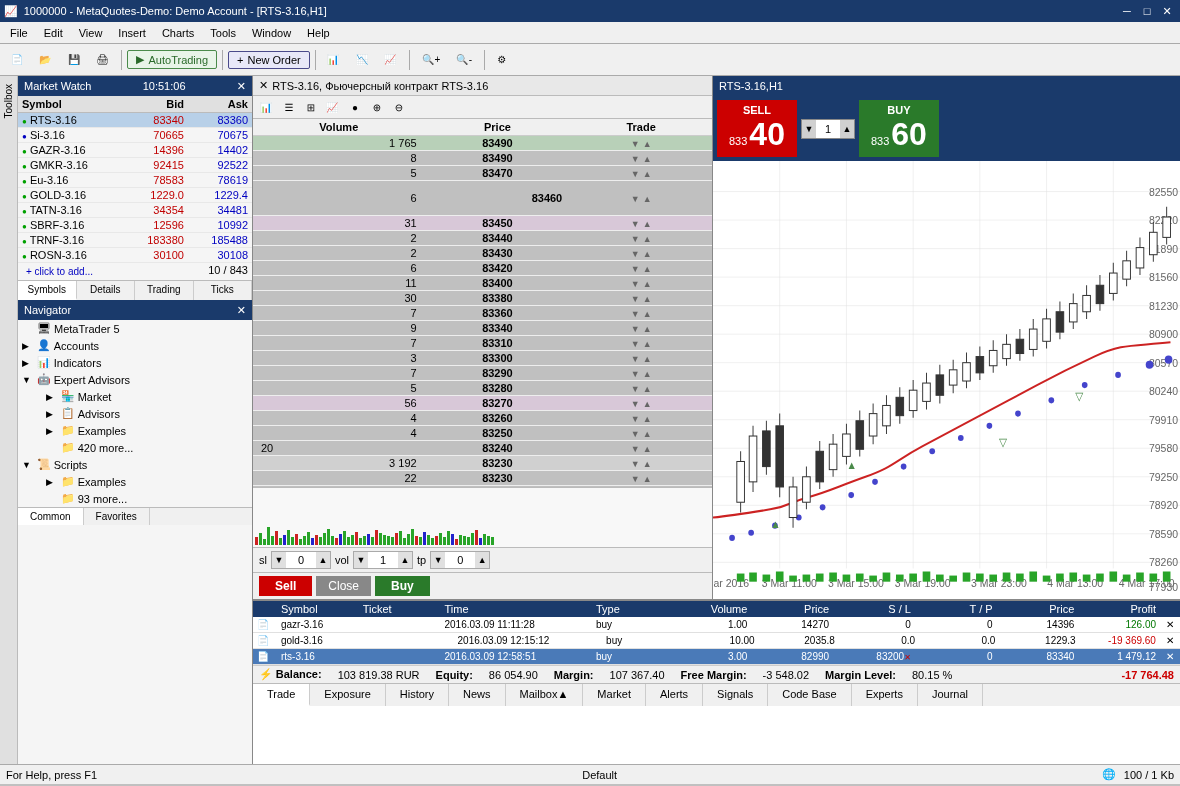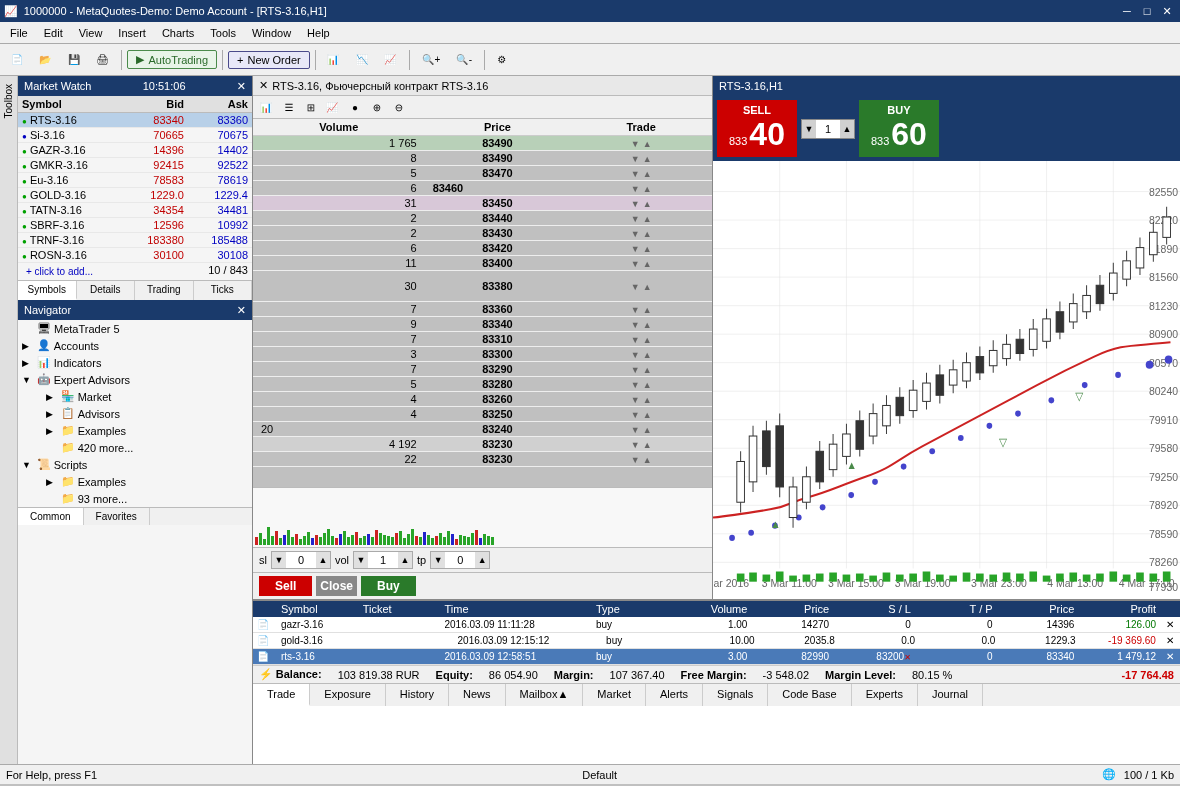--- a/index.html
+++ b/index.html
@@ -62,21 +62,21 @@
     .dom-table-container { flex: 1; overflow: hidden; }
     .dom-table { width: 100%; border-collapse: collapse; }
     .dom-table th { background: #f0f0f0; padding: 2px 8px; text-align: center; border-bottom: 1px solid #ccc; font-weight: bold; }
     .dom-table td { padding: 1px 8px; text-align: center; border-bottom: 1px solid #eee; }
     .dom-table td:last-child { text-align: center; }
     .dom-controls { display: flex; align-items: center; gap: 4px; padding: 3px 6px; background: #f0f0f0; border-top: 1px solid #bbb; }
     .dom-spin { display: flex; align-items: center; border: 1px solid #aaa; background: white; }
     .dom-spin input { width: 30px; border: none; text-align: center; padding: 1px; }
     .dom-spin-btn { width: 14px; height: 16px; background: #e0e0e0; border: none; cursor: pointer; font-size: 9px; display: flex; align-items: center; justify-content: center; }
     .dom-sell-btn { background: #cc0000; color: white; border: none; padding: 3px 16px; cursor: pointer; font-weight: bold; font-size: 12px; }
-    .dom-close-btn { background: #888888; color: white; border: none; padding: 3px 4px; cursor: pointer; font-weight: bold; font-size: 12px; }
+    .dom-close-btn { background: #888888; color: white; border: none; padding: 3px 12px; cursor: pointer; font-weight: normal; font-size: 12px; }
     .dom-buy-btn { background: #2a7a2a; color: white; border: none; padding: 3px 16px; cursor: pointer; font-weight: bold; font-size: 12px; }
     .dom-mini-chart { height: 60px; background: #f8f8f8; border-top: 1px solid #bbb; display: flex; align-items: flex-end; padding: 2px; gap: 1px; overflow: hidden; }
 
     
     .right-chart { flex: 1; display: flex; flex-direction: column; min-width: 0; background: #f8f8f8; }
     .right-chart-header { background: #1a3a6b; color: white; padding: 2px 6px; height: 20px; display: flex; align-items: center; justify-content: space-between; }
     .trade-box { display: flex; gap: 4px; padding: 4px; background: #1a3a6b; align-items: center; }
     .sell-box { background: #cc0000; color: white; padding: 4px 12px; text-align: center; cursor: pointer; }
     .buy-box { background: #2a7a2a; color: white; padding: 4px 12px; text-align: center; cursor: pointer; }
     .qty-control { display: flex; align-items: center; border: 1px solid #888; background: white; }
@@ -359,21 +359,21 @@
                 <tr style="">
     <td style="text-align:right;padding:1px 8px;">5</td>
     <td style="text-align:center;padding:1px 8px;font-weight:bold;">83470</td>
     <td style="text-align:center;padding:1px 4px;">
       <span style="color:#666;font-size:9px;">▼</span>
       <span style="color:#666;font-size:9px;">▲</span>
     </td>
   </tr>
                 <tr style="">
     <td style="text-align:right;padding:1px 8px;">6</td>
-    <td style="text-align:left;padding:1px 8px;font-weight:bold;">83460</td>
+    <td style="text-align:right;padding:11px 8px;font-weight:bold;">83460</td>
     <td style="text-align:center;padding:1px 4px;">
       <span style="color:#666;font-size:9px;">▼</span>
       <span style="color:#666;font-size:9px;">▲</span>
     </td>
   </tr>
                 <tr style="background: rgb(216, 200, 216);">
     <td style="text-align:right;padding:1px 8px;">31</td>
     <td style="text-align:center;padding:1px 8px;font-weight:bold;">83450</td>
     <td style="text-align:center;padding:1px 4px;">
       <span style="color:#666;font-size:9px;">▼</span>
@@ -406,21 +406,21 @@
   </tr>
                 <tr style="">
     <td style="text-align:right;padding:1px 8px;">11</td>
     <td style="text-align:center;padding:1px 8px;font-weight:bold;">83400</td>
     <td style="text-align:center;padding:1px 4px;">
       <span style="color:#666;font-size:9px;">▼</span>
       <span style="color:#666;font-size:9px;">▲</span>
     </td>
   </tr>
                 <tr style="">
-    <td style="text-align:right;padding:9px 8px;margin-top:48px;">30</td>
+    <td style="text-align:right;padding:1px 8px;margin-top:48px;">30</td>
     <td style="text-align:center;padding:1px 8px;font-weight:bold;">83380</td>
     <td style="text-align:center;padding:1px 4px;">
       <span style="color:#666;font-size:9px;">▼</span>
       <span style="color:#666;font-size:9px;">▲</span>
     </td>
   </tr>
                 <tr style="">
     <td style="text-align:right;padding:1px 8px;">7</td>
     <td style="text-align:center;padding:1px 8px;font-weight:bold;">83360</td>
     <td style="text-align:center;padding:1px 4px;">
@@ -461,20 +461,28 @@
     </td>
   </tr>
                 <tr style="">
     <td style="text-align:right;padding:1px 8px;">5</td>
     <td style="text-align:center;padding:1px 8px;font-weight:bold;">83280</td>
     <td style="text-align:center;padding:1px 4px;">
       <span style="color:#666;font-size:9px;">▼</span>
       <span style="color:#666;font-size:9px;">▲</span>
     </td>
   </tr>
+                <tr style="background: rgb(216, 200, 216);">
+    <td style="text-align:right;padding:1px 8px;">56</td>
+    <td style="text-align:center;padding:1px 8px;font-weight:bold;">83270</td>
+    <td style="text-align:center;padding:1px 4px;">
+      <span style="color:#666;font-size:9px;">▼</span>
+      <span style="color:#666;font-size:9px;">▲</span>
+    </td>
+  </tr>
                 <tr style="">
     <td style="text-align:right;padding:1px 8px;">4</td>
     <td style="text-align:center;padding:1px 8px;font-weight:bold;">83260</td>
     <td style="text-align:center;padding:1px 4px;">
       <span style="color:#666;font-size:9px;">▼</span>
       <span style="color:#666;font-size:9px;">▲</span>
     </td>
   </tr>
                 <tr style="">
     <td style="text-align:right;padding:1px 8px;">4</td>
@@ -486,21 +494,21 @@
   </tr>
                 <tr style="">
     <td style="text-align:left;padding:1px 8px;">20</td>
     <td style="text-align:center;padding:1px 8px;font-weight:bold;">83240</td>
     <td style="text-align:center;padding:1px 4px;">
       <span style="color:#666;font-size:9px;">▼</span>
       <span style="color:#666;font-size:9px;">▲</span>
     </td>
   </tr>
                 <tr style="background: rgb(208, 208, 208);">
-    <td style="text-align:right;padding:1px 8px;">4 192</td>
+    <td style="text-align:right;padding:1px 8px;">3 192</td>
     <td style="text-align:center;padding:1px 8px;font-weight:bold;">83230</td>
     <td style="text-align:center;padding:1px 4px;">
       <span style="color:#666;font-size:9px;">▼</span>
       <span style="color:#666;font-size:9px;">▲</span>
     </td>
   </tr>
                 <tr style="">
     <td style="text-align:right;padding:1px 8px;">22</td>
     <td style="text-align:center;padding:1px 8px;font-weight:bold;">83230</td>
     <td style="text-align:center;padding:1px 4px;">

